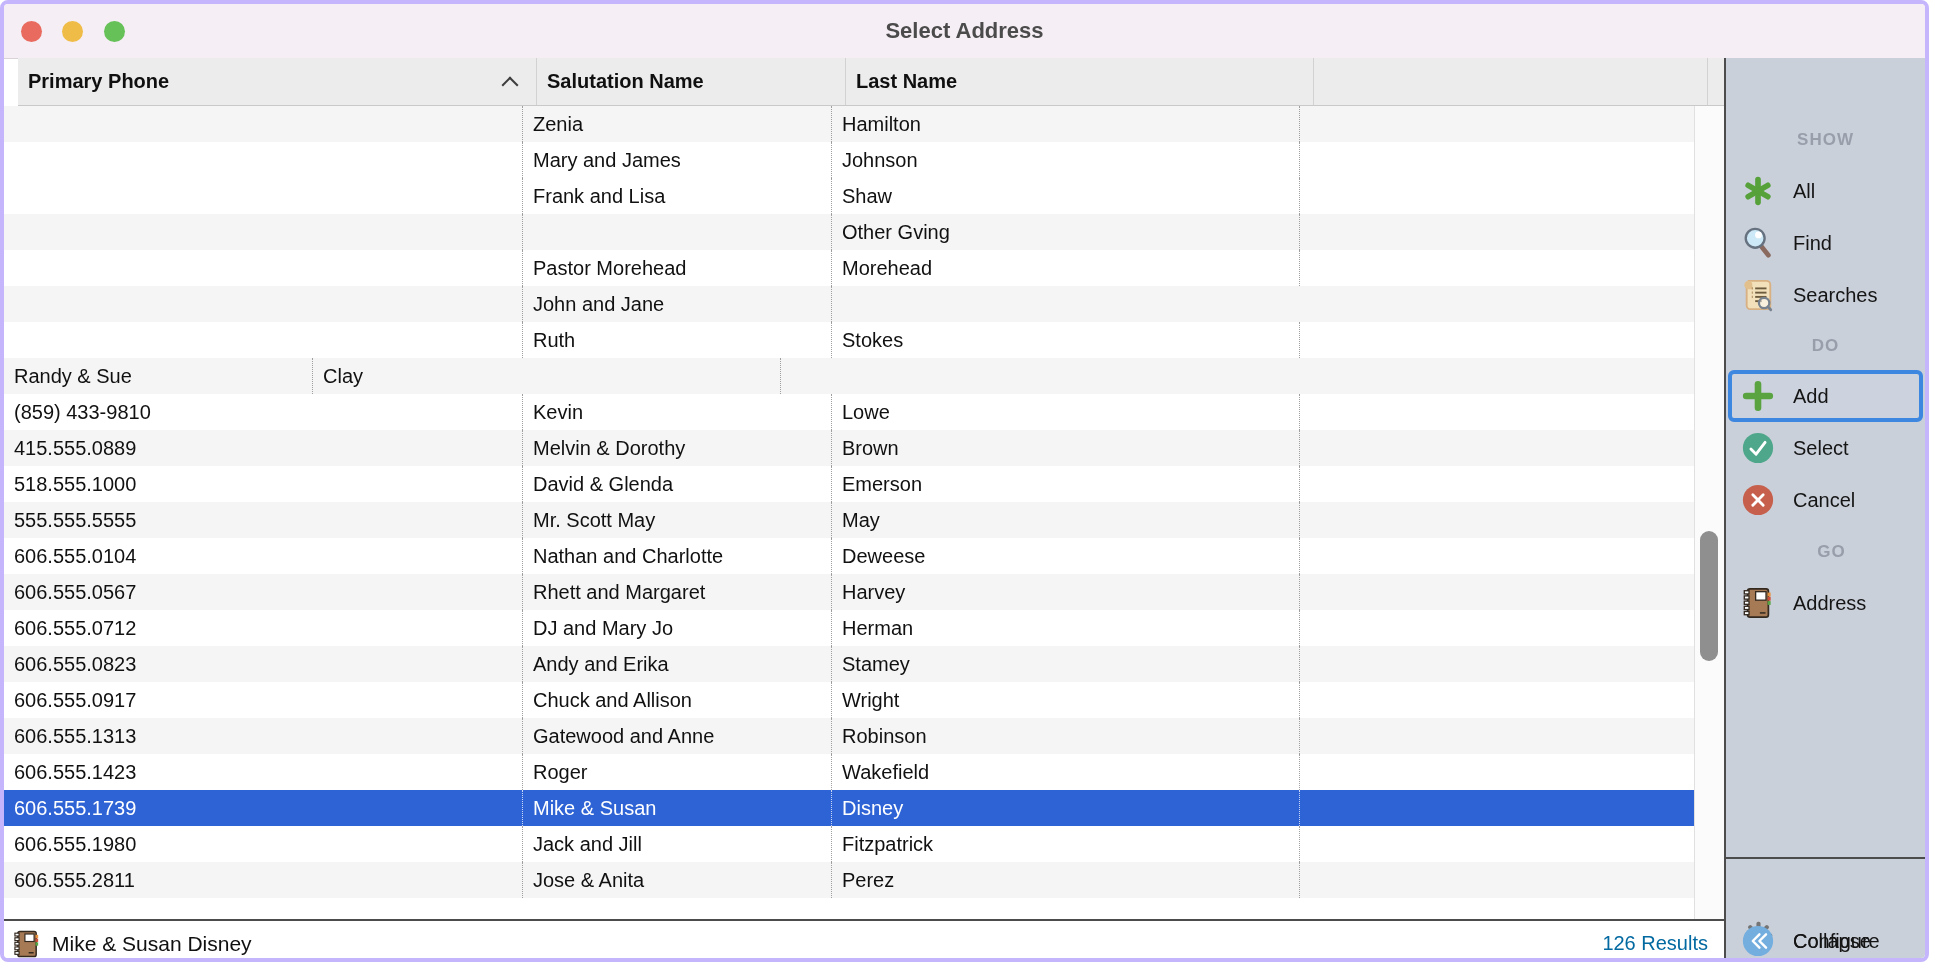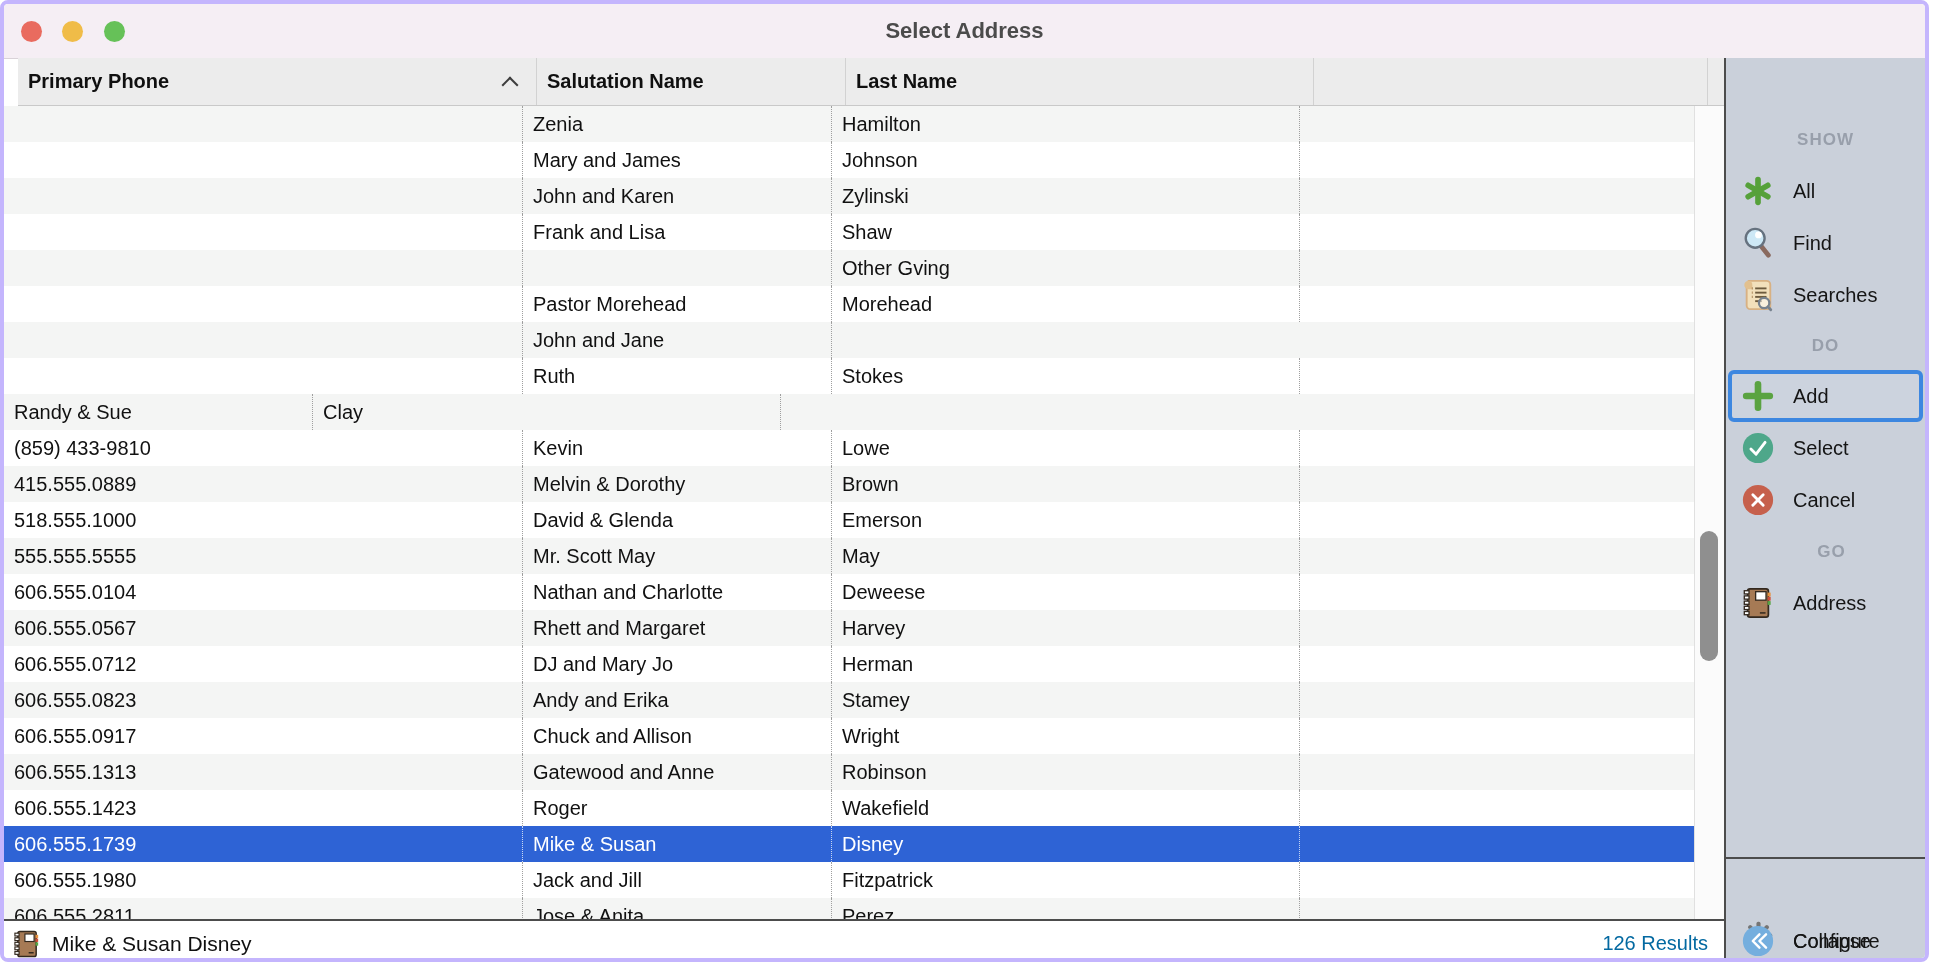--- a/index.html
+++ b/index.html
@@ -83,26 +83,20 @@
       <div class="row alt">
         <div class="cell c1"></div>
         <div class="cell c2">Zenia</div>
         <div class="cell c3">Hamilton</div>
         <div class="cell c4"></div>
       </div>
       <div class="row">
         <div class="cell c1"></div>
         <div class="cell c2">Mary and James</div>
         <div class="cell c3">Johnson</div>
-        <div class="cell c4"></div>
-      </div>
-      <div class="row alt">
-        <div class="cell c1"></div>
-        <div class="cell c2">John and Karen</div>
-        <div class="cell c3">Zylinski</div>
         <div class="cell c4"></div>
       </div>
       <div class="row">
         <div class="cell c1"></div>
         <div class="cell c2">Frank and Lisa</div>
         <div class="cell c3">Shaw</div>
         <div class="cell c4"></div>
       </div>
       <div class="row alt">
         <div class="cell c1"></div>

